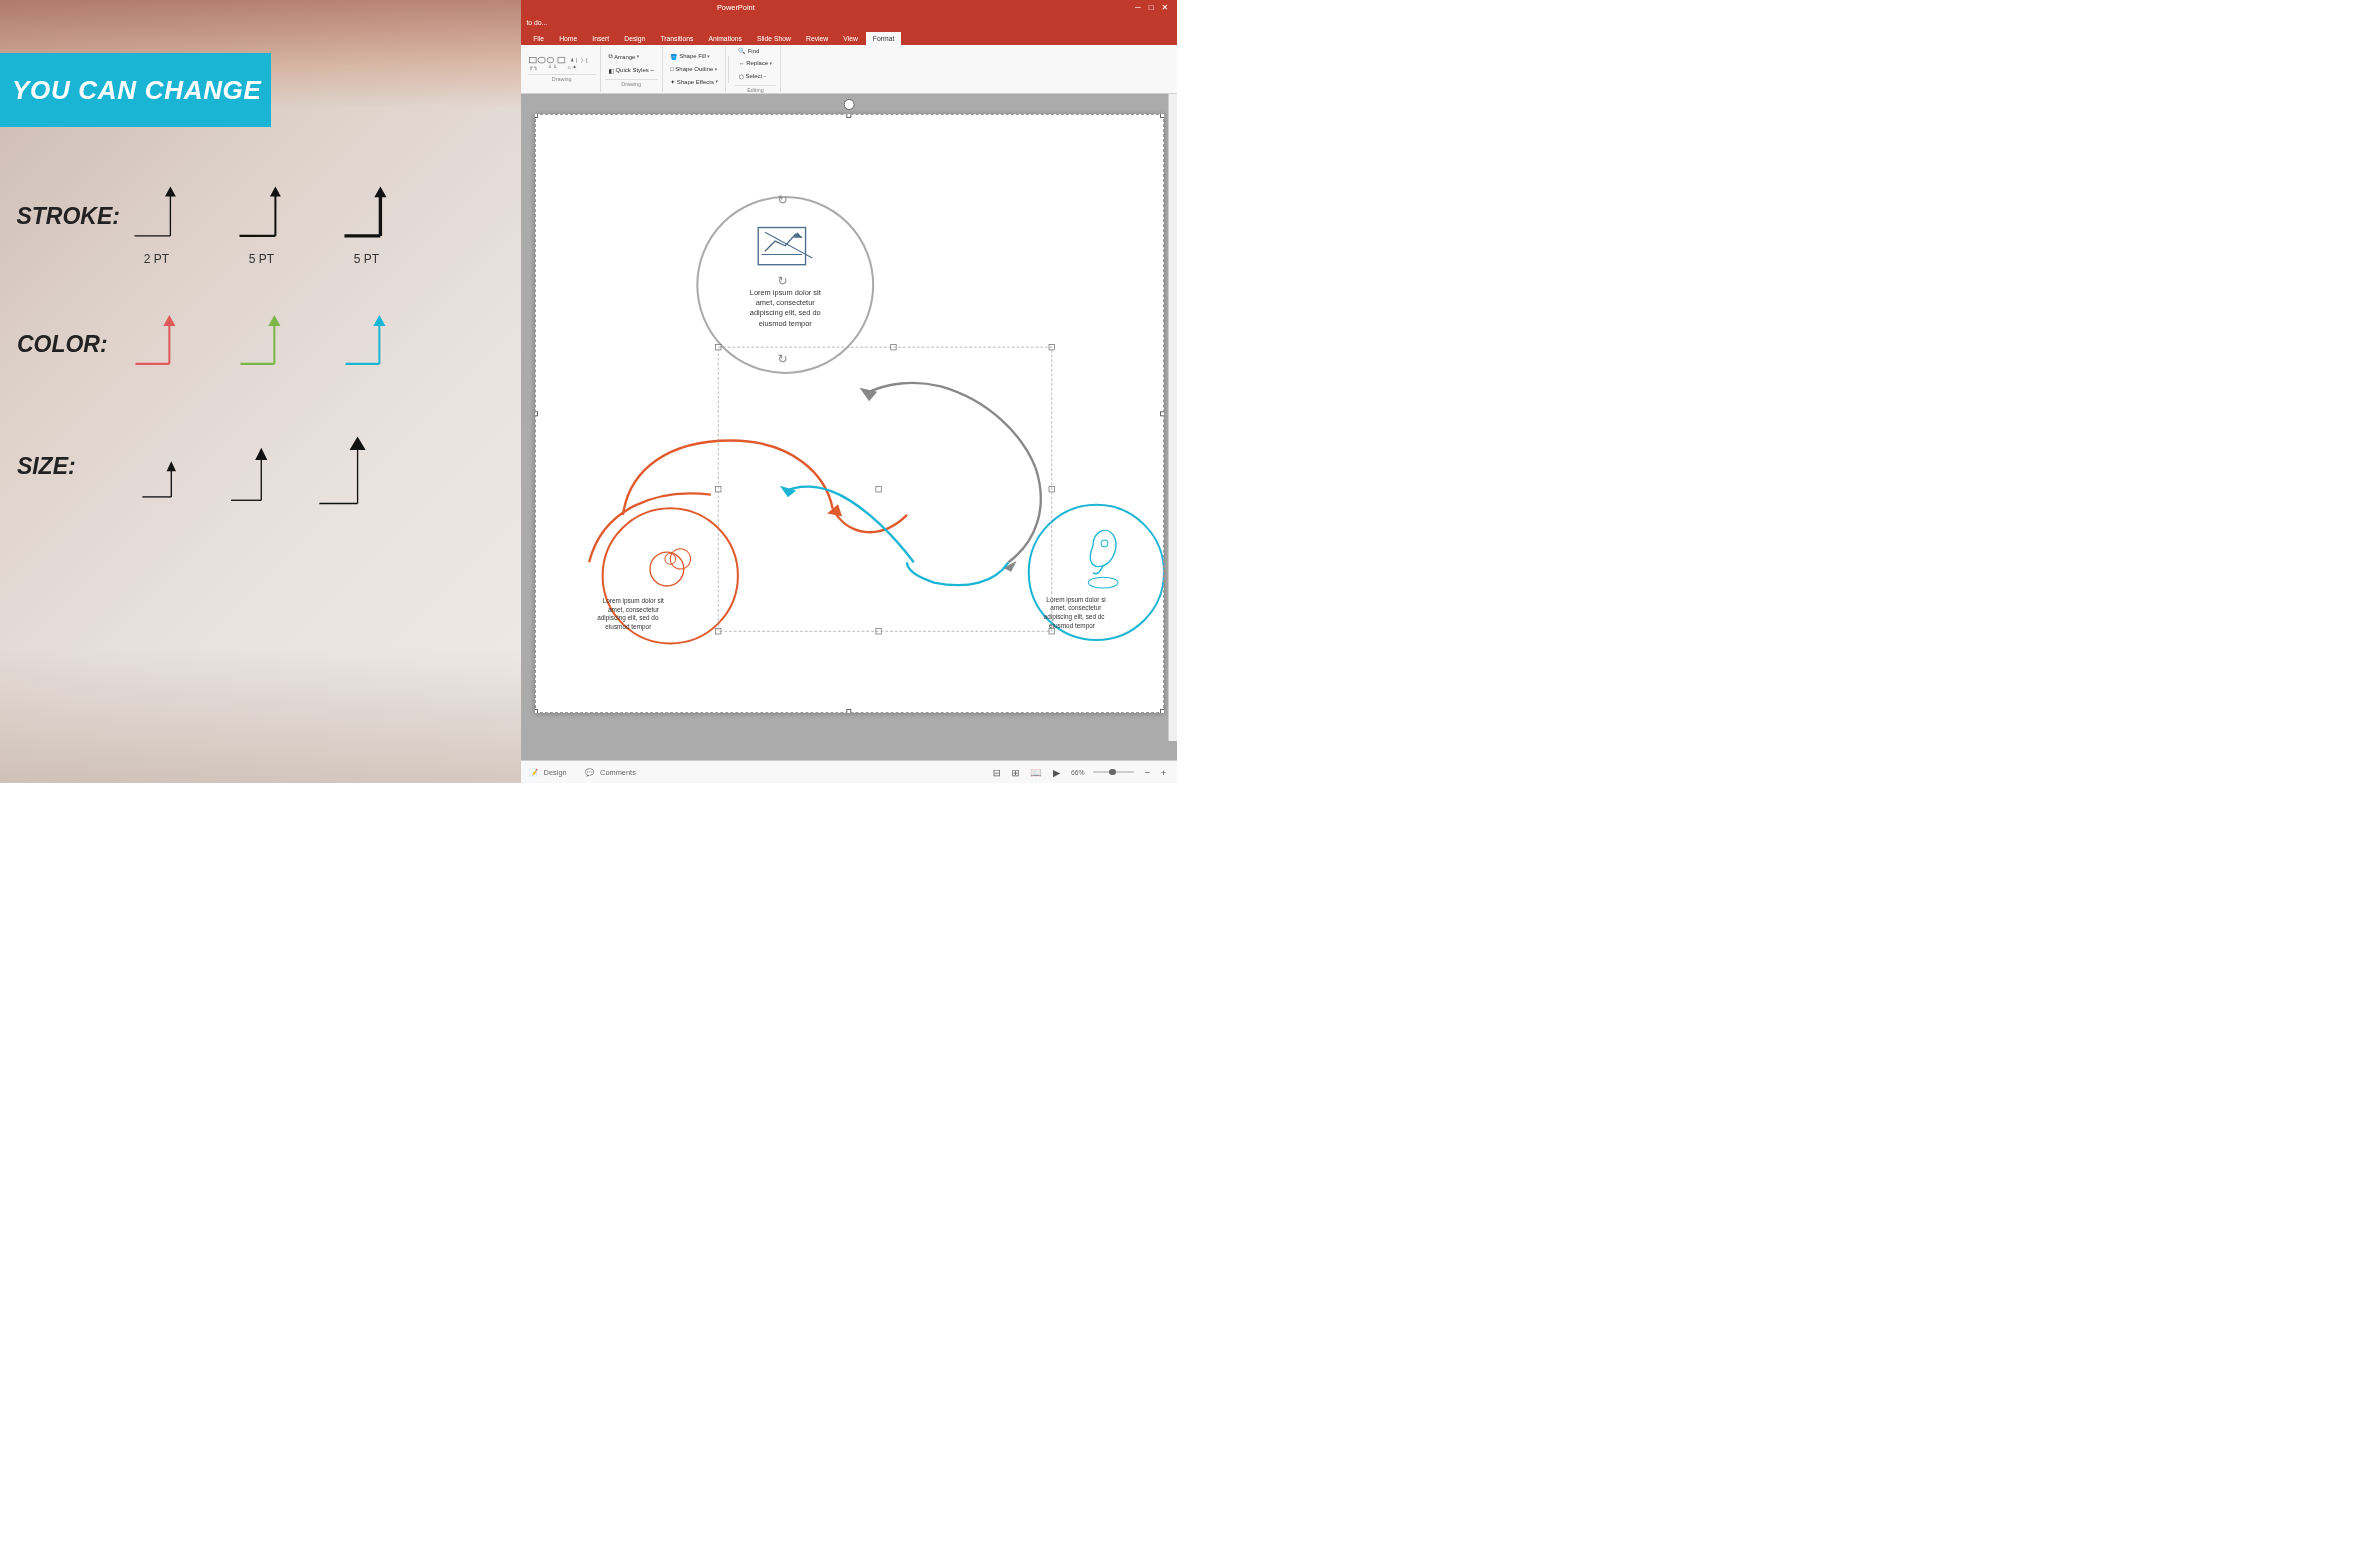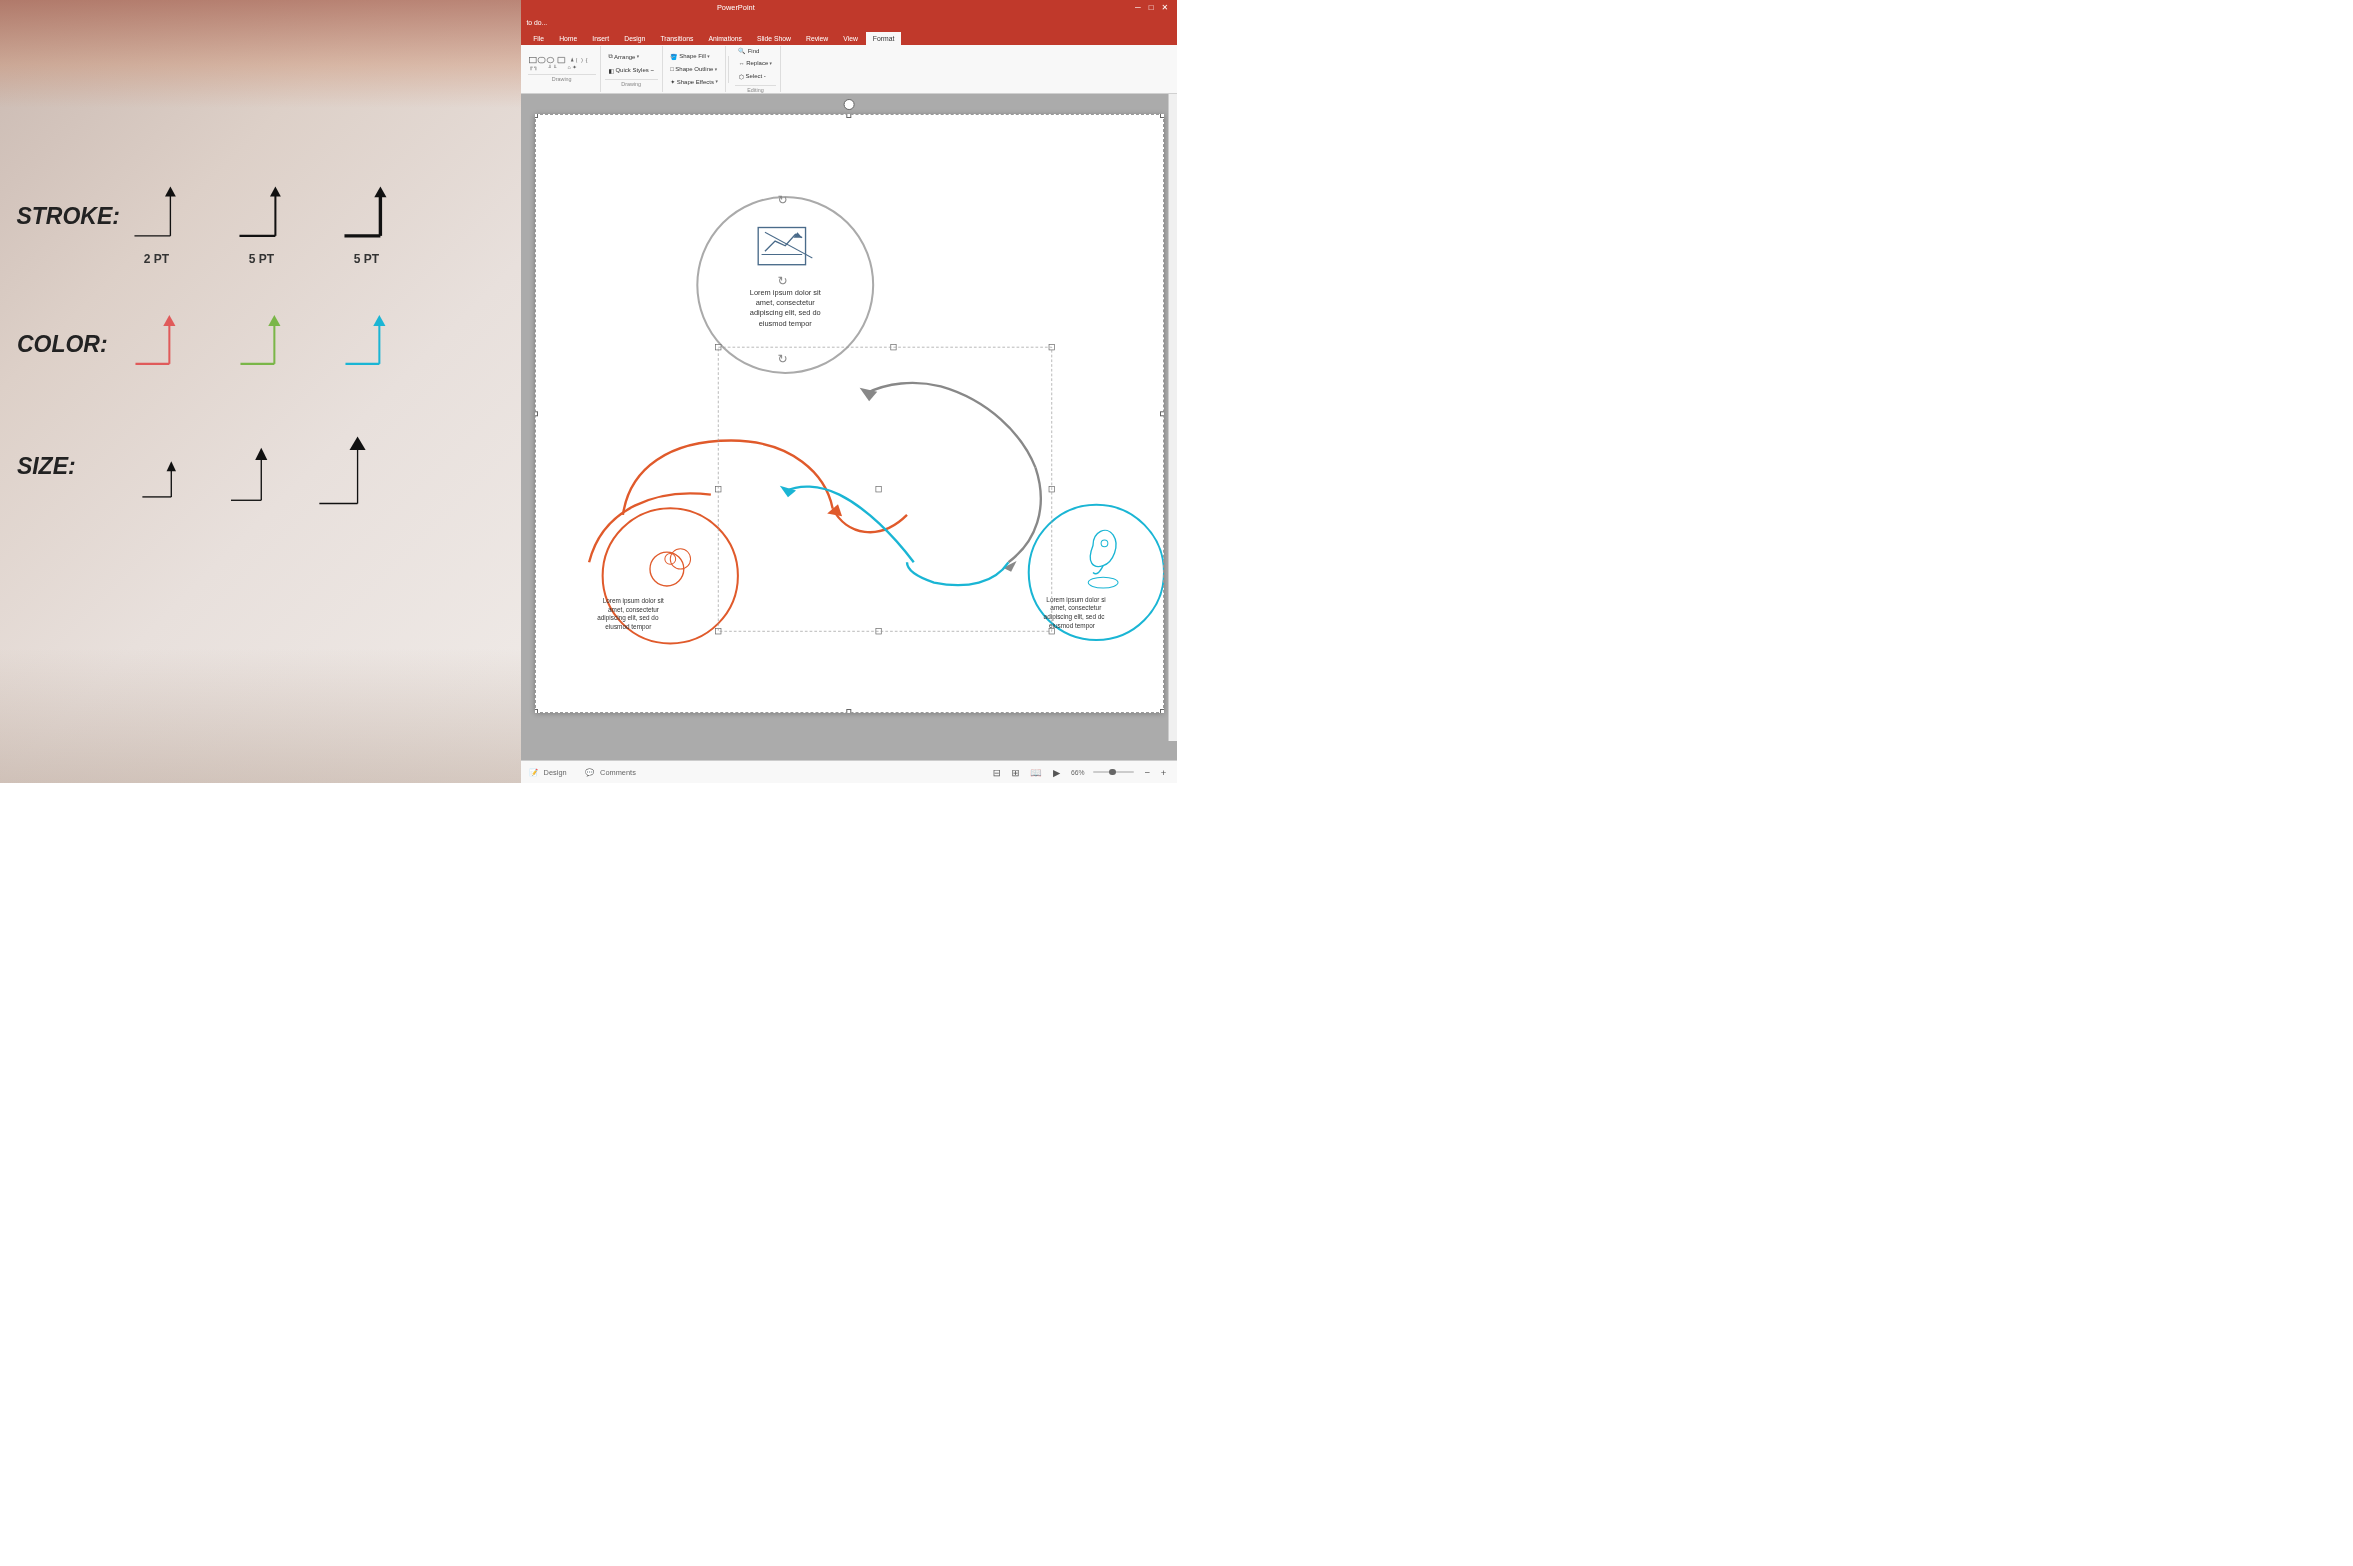--- a/index.html
+++ b/index.html
@@ -76,21 +76,21 @@
 
     .stroke-demo {
       display: flex;
       flex-direction: column;
       align-items: center;
       gap: 5.4px;
     }
 
     .stroke-label {
       font-size: 12px;
-      font-weight: 700;
+      font-weight: 400;
       color: #333;
       margin-top: 2.7px;
     }
 
     
     .color-section {
       position: absolute;
       top: 311px;
       left: 13.5px;
       width: 487px;
@@ -340,20 +340,23 @@
 
   </style>
 </head>
 <body>
 
 <div class="left-panel">
   <div class="bg-texture"></div>
   <div class="bg-upper"></div>
   <div class="bg-lower"></div>
 
+  <div class="title-banner">
+    <span class="title-text">YOU CAN CHANGE</span>
+  </div>
 
   <div class="stroke-section">
     <span class="section-label">STROKE:</span>
     <div class="arrow-group">
 
       <div class="stroke-demo stroke-2">
         <svg width="51" height="61" viewBox="0 0 75 90">
           <line x1="5" y1="78" x2="58" y2="78" stroke="#111" stroke-width="2"></line>
           <line x1="58" y1="78" x2="58" y2="18" stroke="#111" stroke-width="2"></line>
           <polygon points="50,20 58,5 66,20" fill="#111"></polygon>

